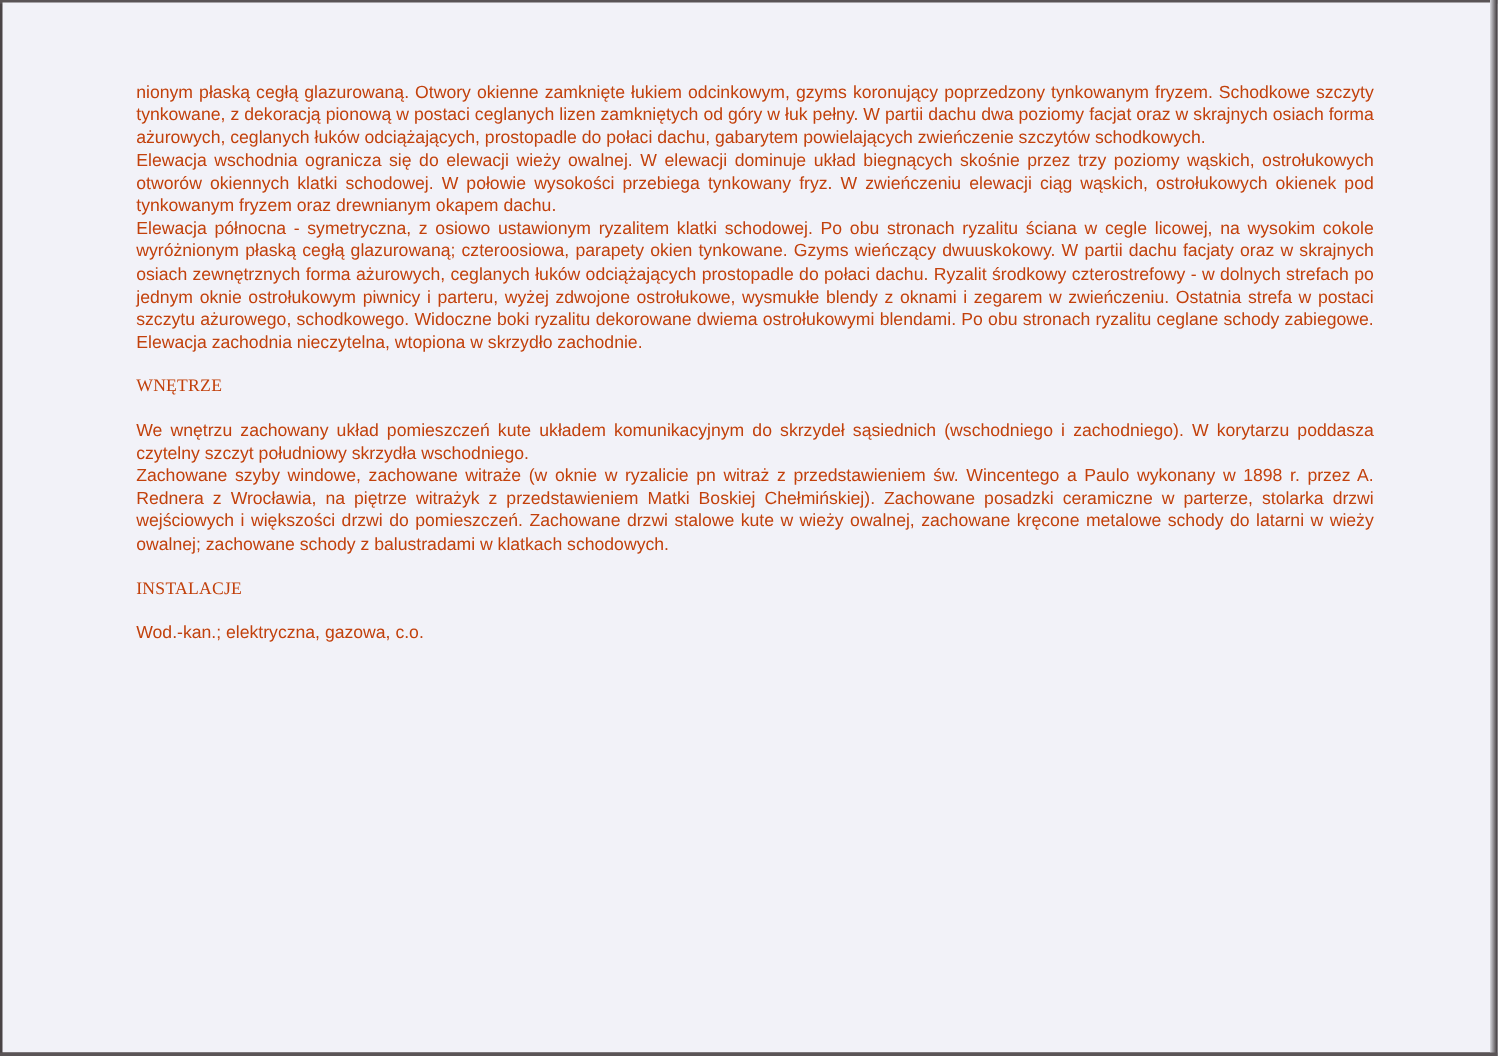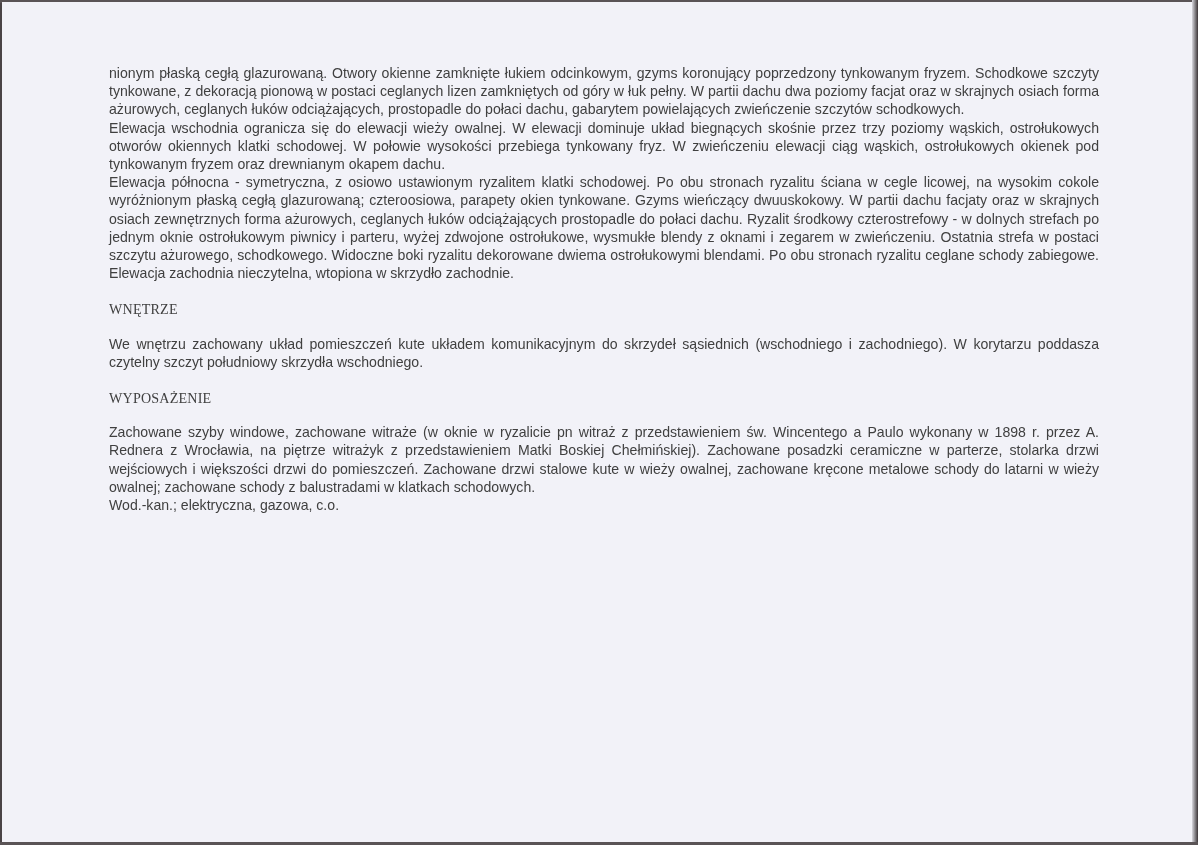--- a/index.html
+++ b/index.html
@@ -44,21 +44,21 @@
       bottom: 0;
       width: 1198px;
       height: 3px;
       background: #5a5456;
     }
     .content {
       position: absolute;
       left: 107px;
       top: 62px;
       width: 990px;
-      color: #404040;
+      color: #c2410c;
       font-size: 14.1px;
       line-height: 18.2px;
     }
     .para {
       margin: 0;
       text-align: justify;
     }
     .heading {
       margin: 0;
       margin-top: 18px;
@@ -73,20 +73,20 @@
 <div class="page-edge-top"></div>
 <div class="page">
   <div class="content">
     <p class="para">nionym płaską cegłą glazurowaną. Otwory okienne zamknięte łukiem odcinkowym, gzyms koronujący poprzedzony tynkowanym fryzem. Schodkowe szczyty tynkowane, z dekoracją pionową w postaci ceglanych lizen zamkniętych od góry w łuk pełny. W partii dachu dwa poziomy facjat oraz w skrajnych osiach forma ażurowych, ceglanych łuków odciążających, prostopadle do połaci dachu, gabarytem powielających zwieńczenie szczytów schodkowych.</p>
     <p class="para">Elewacja wschodnia ogranicza się do elewacji wieży owalnej. W elewacji dominuje układ biegnących skośnie przez trzy poziomy wąskich, ostrołukowych otworów okiennych klatki schodowej. W połowie wysokości przebiega tynkowany fryz. W zwieńczeniu elewacji ciąg wąskich, ostrołukowych okienek pod tynkowanym fryzem oraz drewnianym okapem dachu.</p>
     <p class="para">Elewacja północna - symetryczna, z osiowo ustawionym ryzalitem klatki schodowej. Po obu stronach ryzalitu ściana w cegle licowej, na wysokim cokole wyróżnionym płaską cegłą glazurowaną; czteroosiowa, parapety okien tynkowane. Gzyms wieńczący dwuuskokowy. W partii dachu facjaty oraz w skrajnych osiach zewnętrznych forma ażurowych, ceglanych łuków odciążających prostopadle do połaci dachu. Ryzalit środkowy czterostrefowy - w dolnych strefach po jednym oknie ostrołukowym piwnicy i parteru, wyżej zdwojone ostrołukowe, wysmukłe blendy z oknami i zegarem w zwieńczeniu. Ostatnia strefa w postaci szczytu ażurowego, schodkowego. Widoczne boki ryzalitu dekorowane dwiema ostrołukowymi blendami. Po obu stronach ryzalitu ceglane schody zabiegowe. Elewacja zachodnia nieczytelna, wtopiona w skrzydło zachodnie.</p>
 
     <p class="heading">WNĘTRZE</p>
     <p class="para">We wnętrzu zachowany układ pomieszczeń kute układem komunikacyjnym do skrzydeł sąsiednich (wschodniego i zachodniego). W korytarzu poddasza czytelny szczyt południowy skrzydła wschodniego.</p>
 
-    <p class="heading">WYPOSAŻENIE</p>
     <p class="para">Zachowane szyby windowe, zachowane witraże (w oknie w ryzalicie pn witraż z przedstawieniem św. Wincentego a Paulo wykonany w 1898 r. przez A. Rednera z Wrocławia, na piętrze witrażyk z przedstawieniem Matki Boskiej Chełmińskiej). Zachowane posadzki ceramiczne w parterze, stolarka drzwi wejściowych i większości drzwi do pomieszczeń. Zachowane drzwi stalowe kute w wieży owalnej, zachowane kręcone metalowe schody do latarni w wieży owalnej; zachowane schody z balustradami w klatkach schodowych.</p>
 
+    <p class="heading">INSTALACJE</p>
     <p class="para">Wod.-kan.; elektryczna, gazowa, c.o.</p>
   </div>
 </div>
 <div class="page-edge-right"></div>
 <div class="page-edge-bottom"></div>
 
 </body></html>

